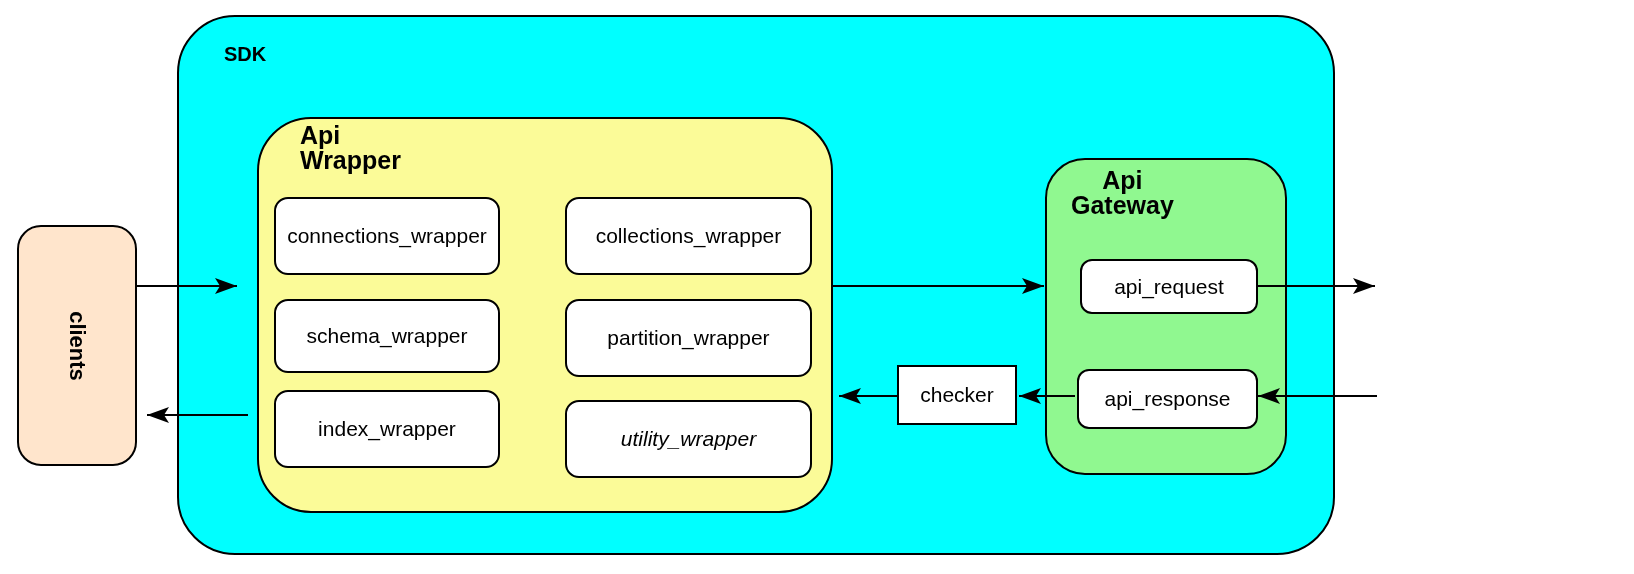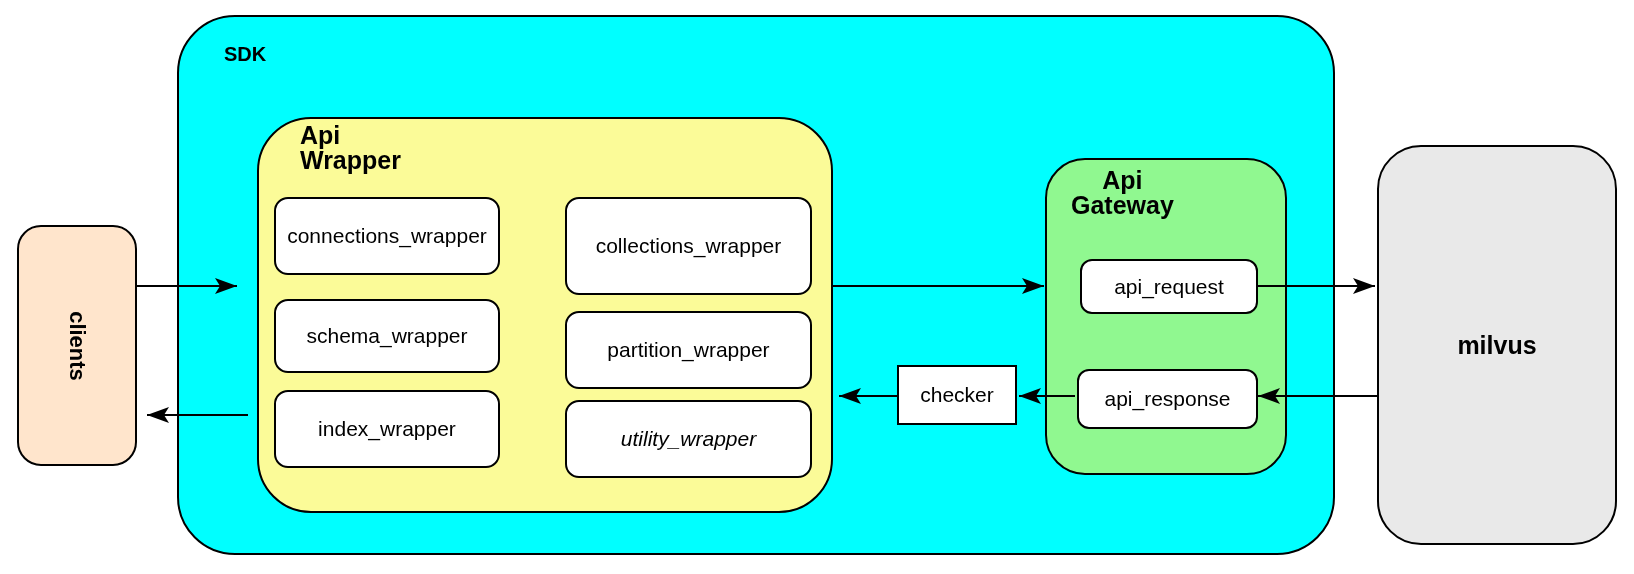--- a/index.html
+++ b/index.html
@@ -68,23 +68,23 @@
     font-weight: bold; font-size: 25px;
   }
   
   .white-box {
     background: var(--node-fill, #FFFFFF);
     border-radius: 14px;
     font-size: 21px;
     white-space: nowrap;
   }
   #mod-connections { left: 15px;  top: 78px;  width: 226px; height: 78px; }
-  #mod-collections { left: 306px; top: 78px;  width: 247px; height: 98px; }
+  #mod-collections { left: 306px; top: 78px;  width: 247px; height: 78px; }
   #mod-schema      { left: 15px;  top: 180px; width: 226px; height: 74px; }
-  #mod-partition   { left: 306px; top: 180px; width: 247px; height: 78px; margin-top: 12px; }
+  #mod-partition   { left: 306px; top: 180px; width: 247px; height: 78px; }
   #mod-index       { left: 15px;  top: 271px; width: 226px; height: 78px; }
   #mod-utility     { left: 306px; top: 281px; width: 247px; height: 78px; font-style: italic; }
   #api-request  { left: 33px; top: 99px;  width: 178px; height: 55px; border-radius: 12px; }
   #api-response { left: 30px; top: 209px; width: 181px; height: 60px; border-radius: 12px; }
   #checker { left: 897px; top: 365px; width: 120px; height: 60px; border-radius: 0; }
   
   #flow-arrows {
     position: absolute; left: 0; top: 0;
     width: 1634px; height: 574px;
     pointer-events: none;
@@ -121,23 +121,20 @@
 
   <div id="api-gateway" class="node">
     <div id="api-gateway-label">
       <div>Api</div>
       <div>Gateway</div>
     </div>
     <div id="api-request" class="node white-box center">api_request</div>
     <div id="api-response" class="node white-box center">api_response</div>
   </div>
 
-  <div id="milvus" class="node center">
-    <span>milvus</span>
-  </div>
 
   <svg id="flow-arrows" viewBox="0 0 1634 574">
     <defs>
       <marker id="arrow" markerWidth="26" markerHeight="18" refX="22" refY="8" orient="auto" markerUnits="userSpaceOnUse">
         <path d="M0,0 L22,8 L0,16 L5,8 Z" fill="#000000"></path>
       </marker>
     </defs>
     <line x1="137" y1="286" x2="237" y2="286" marker-end="url(#arrow)"></line>
     <line x1="248" y1="415" x2="147" y2="415" marker-end="url(#arrow)"></line>
     <line x1="833" y1="286" x2="1044" y2="286" marker-end="url(#arrow)"></line>

